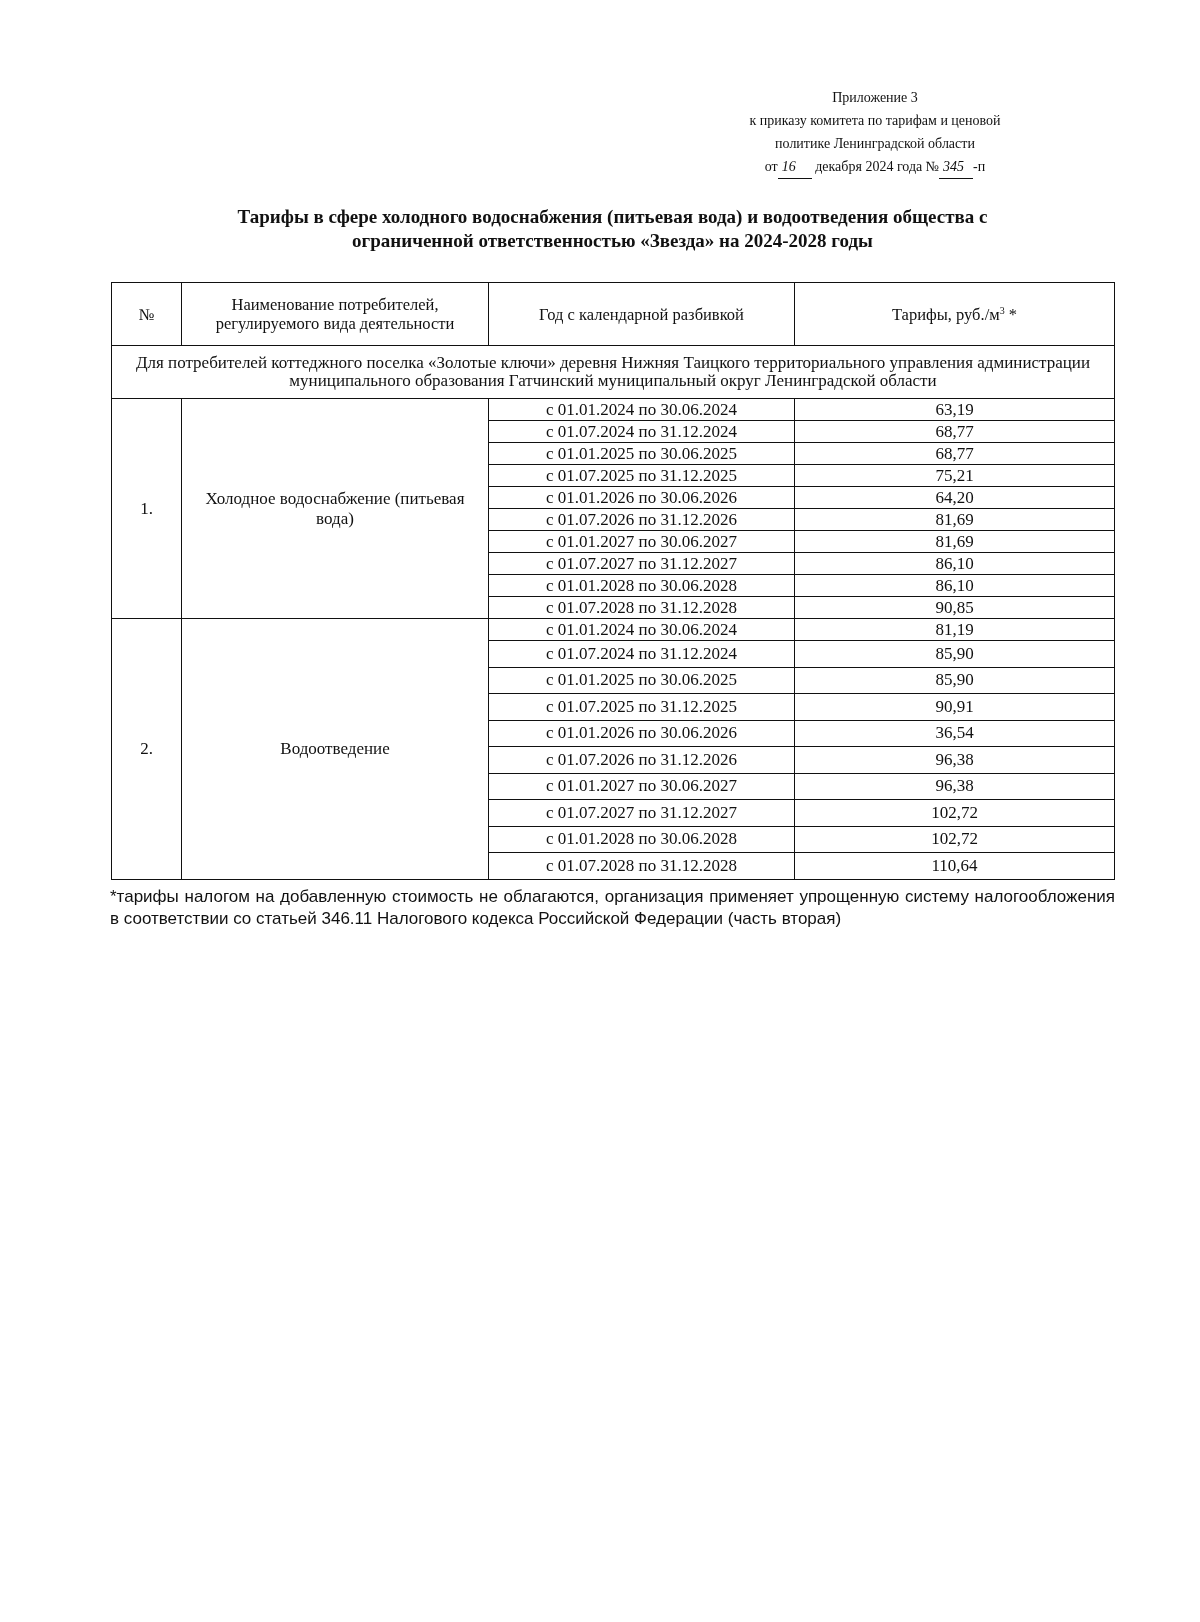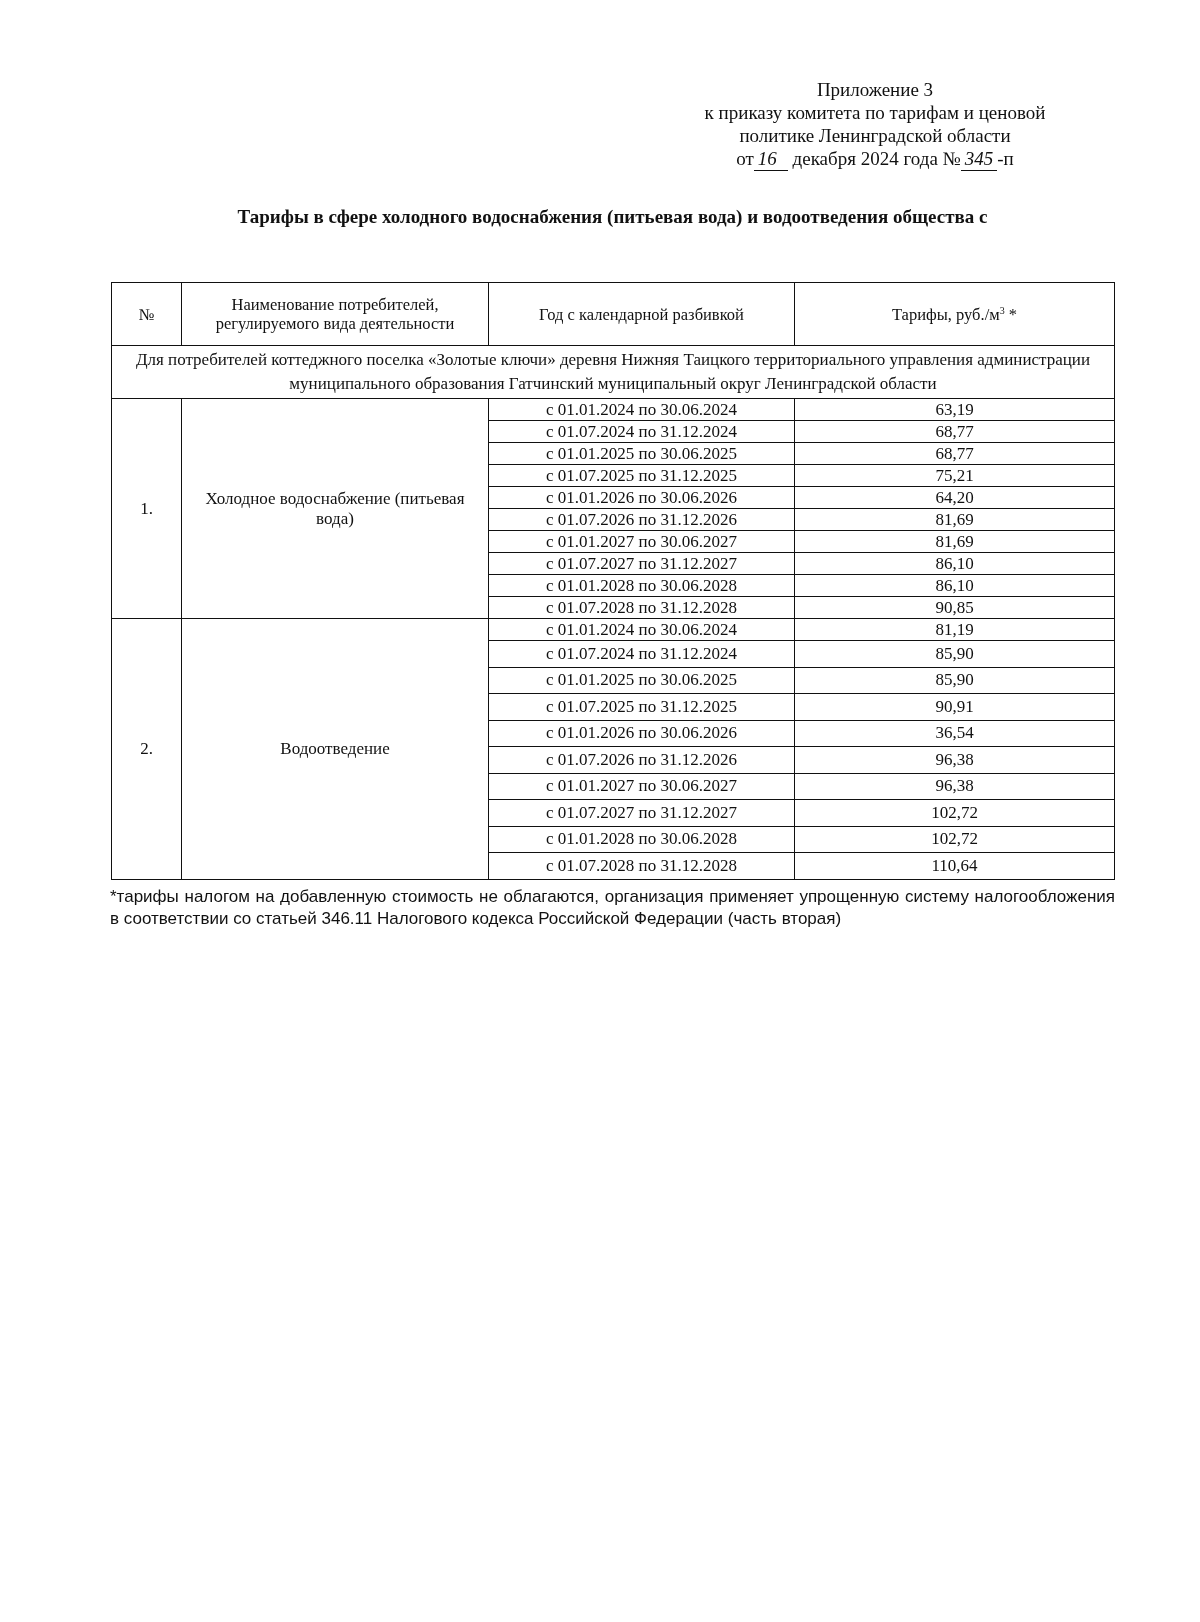--- a/index.html
+++ b/index.html
@@ -1,27 +1,27 @@
 <!DOCTYPE html>
 <html><head>
   <meta charset="utf-8">
   <style>
     html, body { margin: 0; padding: 0; background: #ffffff; }
     body { width: 1200px; height: 1622px; position: relative; color: #111; font-family: "Liberation Serif", serif; overflow: hidden; }
-    .appendix { position: absolute; top: 78px; left: 640px; width: 470px; text-align: center; font-size: 19px; line-height: 23px; }
+    .appendix { position: absolute; top: 86px; left: 640px; width: 470px; text-align: center; font-size: 14px; line-height: 23px; }
     .appendix .line { display: block; white-space: nowrap; }
     .sig { display: inline-block; font-style: italic; border-bottom: 1px solid #111; padding: 0 4px; min-width: 26px; text-align: left; }
     .title { position: absolute; top: 205px; left: 110px; width: 1005px; text-align: center; font-weight: bold; font-size: 19px; line-height: 24px; }
     table.tariffs { position: absolute; top: 282px; left: 111px; width: 1004px; border-collapse: collapse; font-size: 17px; }
     table.tariffs td, table.tariffs th { border: 1.5px solid #111; text-align: center; vertical-align: middle; padding: 0 4px; font-weight: normal; }
     th { height: 62px; line-height: 19px; font-size: 16.5px; }
     .col-no { width: 61px; }
     .col-name { width: 298px; }
     .col-period { width: 297px; margin-left: 19px; }
-    .group-row td { height: 52px; line-height: 24px; padding: 2px 6px; }
+    .group-row td { height: 52px; line-height: 18px; padding: 2px 6px; }
     .r1 td { height: 21px; line-height: 20px; }
     .r2 td { height: 25.5px; line-height: 24px; }
     td.rowspan-cell { vertical-align: middle; }
     sup { font-size: 10px; vertical-align: super; line-height: 0; }
     .footnote { position: absolute; top: 886px; left: 110px; width: 1005px; font-family: "Liberation Sans", sans-serif; font-size: 17px; line-height: 22px; text-align: justify; }
   </style>
 </head>
 <body>
 
 <div class="appendix">
@@ -29,20 +29,21 @@
   <span class="line">к приказу комитета по тарифам и ценовой</span>
   <span class="line">политике Ленинградской области</span>
   <span class="line">
     <span>от</span><span class="sig">16</span>
     <span>декабря 2024 года №</span><span class="sig">345</span><span>-п</span>
   </span>
 </div>
 
 <div class="title">
   <div>Тарифы в сфере холодного водоснабжения (питьевая вода) и водоотведения общества с</div>
+  <div>ограниченной ответственностью «Звезда» на 2024-2028 годы</div>
 </div>
 
 <table class="tariffs">
   <thead>
     <tr>
       <th class="col-no">№</th>
       <th class="col-name">Наименование потребителей, регулируемого вида деятельности</th>
       <th class="col-period">Год с календарной разбивкой</th>
       <th><span>Тарифы, руб./м</span><sup>3</sup><span> *</span></th>
     </tr>

